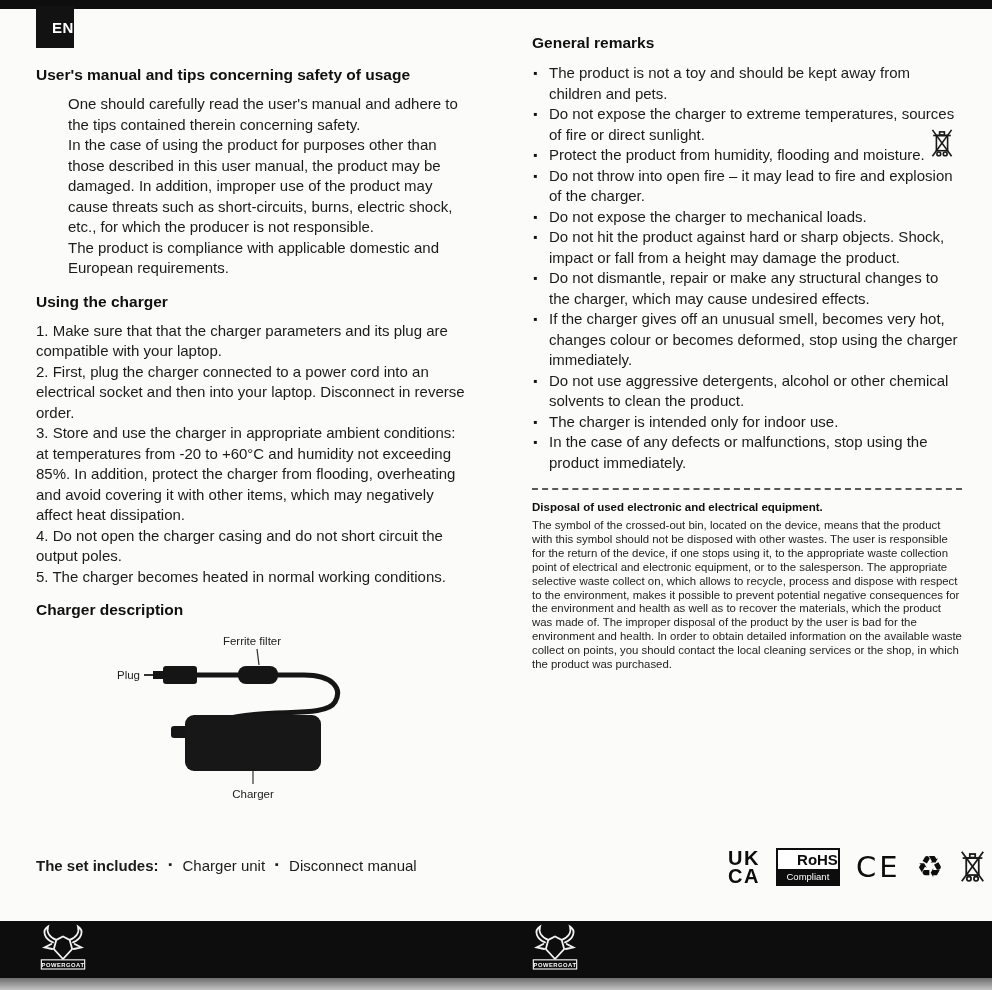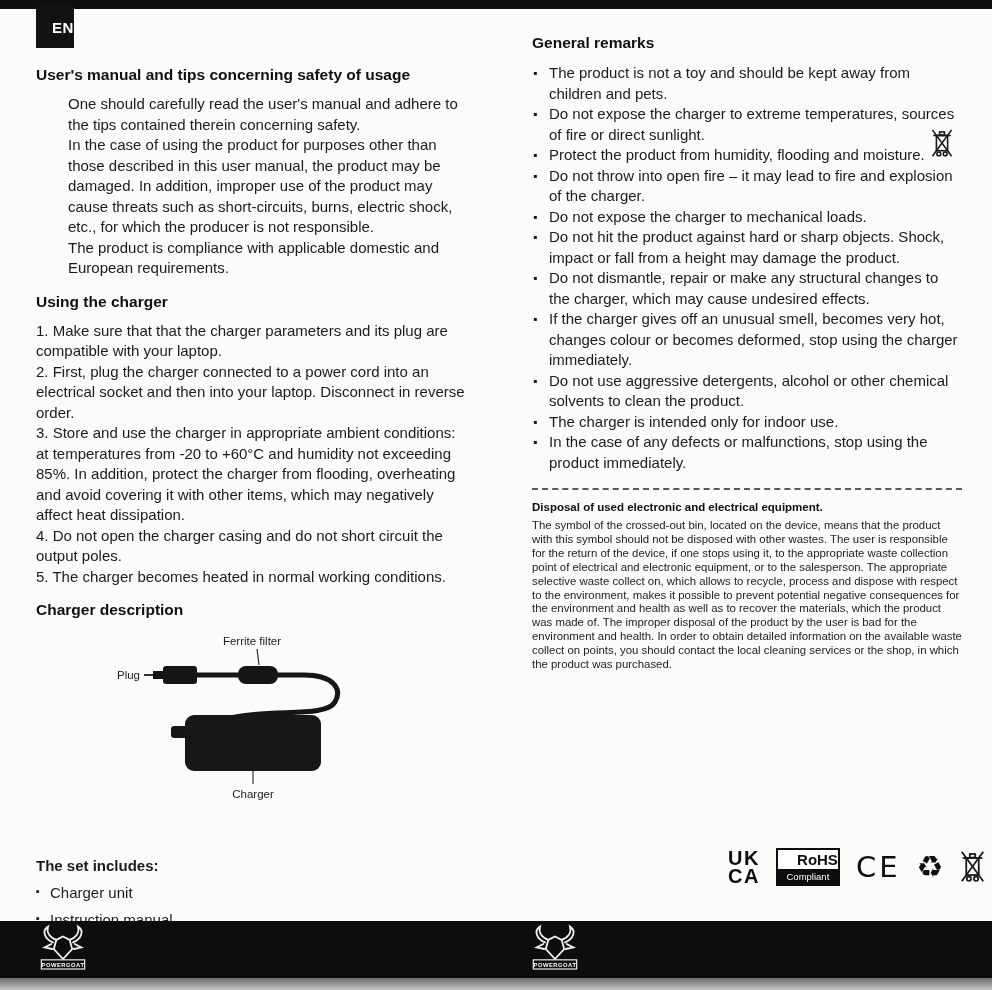--- a/index.html
+++ b/index.html
@@ -41,21 +41,21 @@
   }
 
   .divider { margin:15px 0 11px; border-top:2px dashed #5a5a5a; }
   .disposal-h { font-size:11.5px; font-weight:bold; margin-bottom:6px; color:#0f0f0f; }
   .disposal-t { font-size:11.4px; line-height:13.9px; color:#222; }
 
   .diagram { display:block; margin-top:2px; }
 
   .set-includes {
     position:absolute; left:36px; top:857px;
-    font-size:15px; display:flex; align-items:baseline; gap:10px; white-space:nowrap;flex-direction:column;
+    font-size:15px; display:flex; align-items:baseline; gap:10px; white-space:nowrap;
   }
   .set-includes .lbl { font-weight:bold; }
   .si-item { position:relative; padding-left:14px; }
   .si-item::before { content:"▪"; position:absolute; left:0; top:1px; font-size:11px; }
 
   .marks {
     position:absolute; top:848px; left:728px;
     display:flex; align-items:center; gap:16px;
   }
   .ukca { font-weight:bold; font-size:20px; line-height:18px; letter-spacing:1.5px; color:#0d0d0d; }
@@ -117,21 +117,21 @@
       <rect x="149" y="86" width="136" height="56" rx="9" fill="#171717"></rect>
 
       <line x1="217" y1="142" x2="217" y2="155" stroke="#333" stroke-width="1.2"></line>
       <text x="217" y="169" text-anchor="middle" font-size="11.5" fill="#222">Charger</text>
     </svg>
   </div>
 
   <div class="set-includes">
     <span class="lbl">The set includes:</span>
     <span class="si-item">Charger unit</span>
-    <span class="si-item">Instruction manual</span>
+    <span class="si-item">Disconnect manual</span>
   </div>
 
   <div class="col-right">
     <div class="h" style="margin-bottom:11px;">General remarks</div>
     <ul class="bullets">
       <li>The product is not a toy and should be kept away from children and pets.</li>
       <li>Do not expose the charger to extreme temperatures, sources of fire or direct sunlight.</li>
       <li>Protect the product from humidity, flooding and moisture.</li>
       <li>Do not throw into open fire – it may lead to fire and explosion of the charger.</li>
       <li>Do not expose the charger to mechanical loads.</li>

